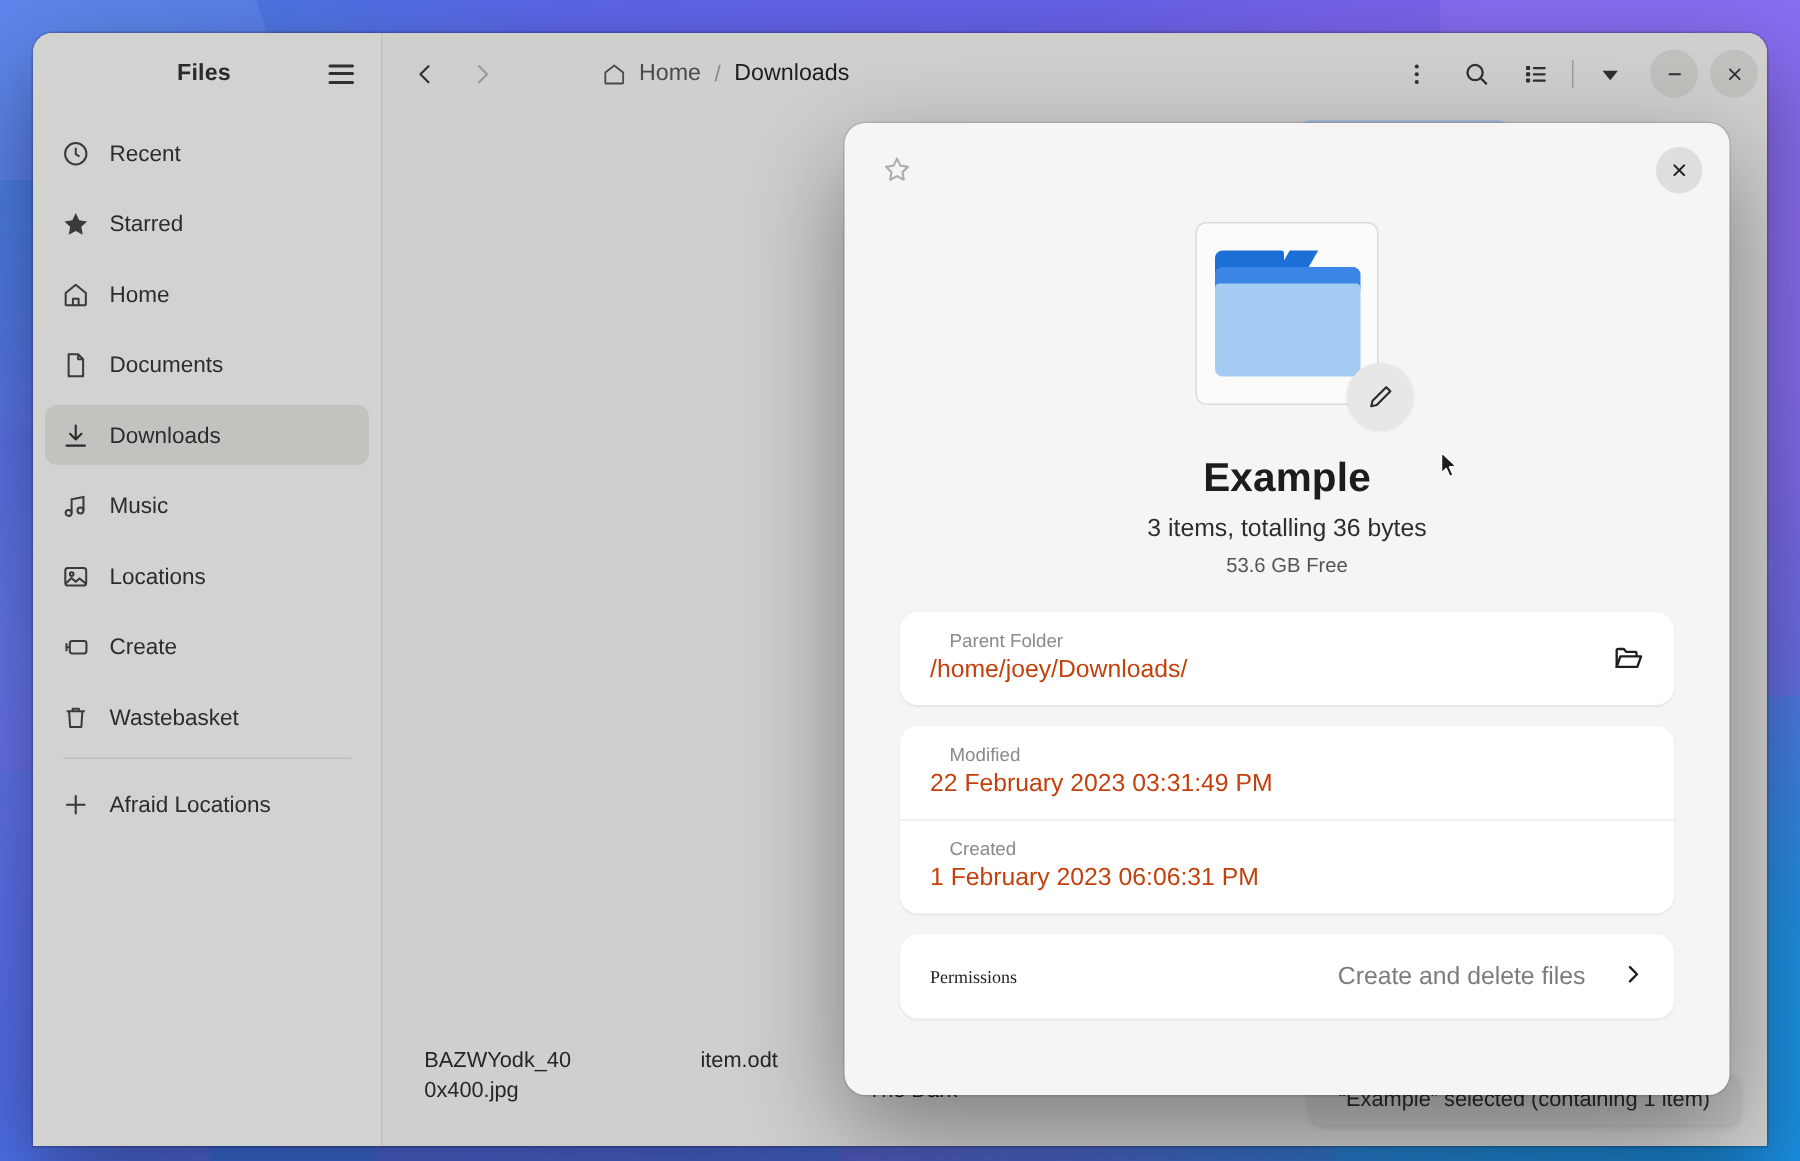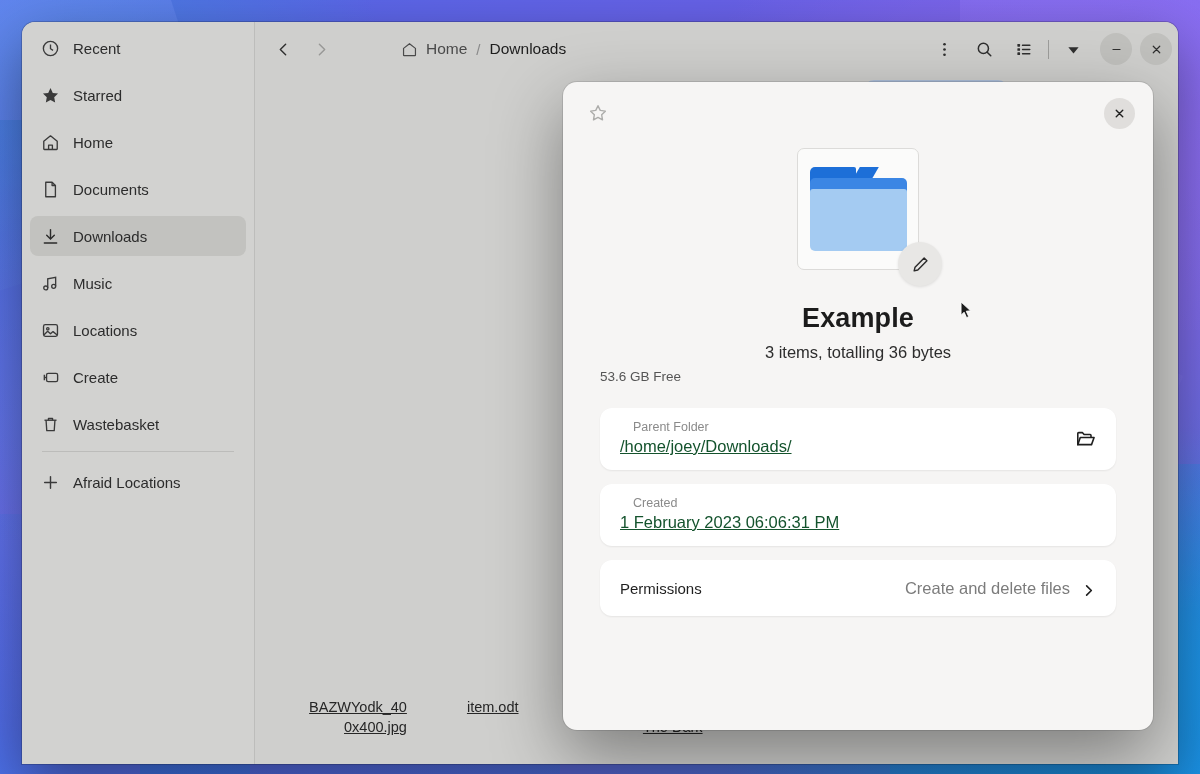--- a/index.html
+++ b/index.html
@@ -182,25 +182,24 @@
     padding: 8px 4px 9px 4px;
     border-radius: 10px;
     width: 100%;
     cursor: pointer;
   }
   .file.selected { background: rgba(120,165,235,.40); }
   .thumb { width: 86px; height: 86px; display:flex; align-items:flex-end; justify-content:center; margin-bottom: 7px; }
   .fname {
     font-size: 14.5px;
     color: #262626;
-    text-align: right;
+    text-align: left;
     line-height: 1.42;
     max-width: 124px;
     word-break: break-word;
-    text-decoration: underline;
   }
 
   
   .folder-glyph { position: relative; width: 76px; height: 64px; }
   .folder-glyph .back {
     position:absolute; left:0; top:0; width:36px; height:13px;
     background:#2a7de1; border-radius:4px 7px 0 0;
   }
   .folder-glyph .back:after {
     content:''; position:absolute; left:32px; top:0; width:14px; height:13px;
@@ -318,20 +317,21 @@
     margin-top: 33px;
     letter-spacing: .1px;
   }
   .dlg-sub1 {
     text-align: center;
     font-size: 16.5px;
     color: #2d2d2d;
     margin-top: 9px;
   }
   .dlg-sub2 {
+    text-align: center;
     font-size: 13.5px;
     color: #555;
     margin-top: 7px;
   }
 
   .card {
     background: #ffffff;
     border-radius: 12px;
     margin-top: 14px;
     box-shadow: 0 1px 2px rgba(0,0,0,.07);
@@ -347,32 +347,31 @@
   .row + .row { border-top: 1px solid #ececec; }
   .row-texts { flex: 1; min-width: 0; }
   .row-label {
     font-size: 12.5px;
     color: #8a8a8a;
     margin-bottom: 3px;
     margin-left: 13px;
   }
   .row-value {
     font-size: 16.5px;
-    color: #14532d;
+    color: #c2410c;
     white-space: nowrap;
     overflow: hidden;
     text-overflow: ellipsis;
-    text-decoration: underline;
   }
   .row-action { flex: 0 0 auto; margin-left: 14px; display:flex; align-items:center; cursor:pointer; }
   .row-action svg { width: 21px; height: 21px; display:block; }
 
   .row.link { padding: 17px 20px; justify-content: space-between; }
-  .link-label { font-size: 15px; color:#1f1f1f; }
-  .link-right { display:flex; align-items:flex-end; gap:11px; }
+  .link-label { font-size: 12px; color:#1f1f1f;font-family:Liberation Serif, serif; }
+  .link-right { display:flex; align-items:flex-start; gap:24px; }
   .link-value { font-size: 16.5px; color:#7c7c7c; }
   .link-right svg { width:15px; height:15px; display:block; }
 
   
   .bottom-names {
     position: absolute;
     left: 0; right: 0; bottom: 26px;
     display: grid;
     grid-template-columns: repeat(6, 1fr);
     gap: 4px;
@@ -389,20 +388,28 @@
   <div class="facet f2"></div>
   <div class="facet f3"></div>
   <div class="facet f4"></div>
   <div class="facet f5"></div>
   <div class="facet f6"></div>
   <div class="facet f7"></div>
 
   <div class="window">
 
     <div class="sidebar">
+      <div class="sb-header">
+        <div class="sb-title">Files</div>
+        <div class="hamburger">
+          <span></span>
+            <span></span>
+            <span></span>
+        </div>
+      </div>
 
       <div class="sb-list">
 
         <div class="sb-item">
           <span class="sb-icon">
             <svg viewBox="0 0 24 24" fill="none" stroke="#3a3a3a" stroke-width="1.7">
               <circle cx="12" cy="12" r="9"></circle>
                 <path d="M12 7v5.3l3.2 2"></path>
             </svg>
           </span>
@@ -746,20 +753,21 @@
 
         <div class="bottom-names">
           <div class="fname">BAZWYodk_40 0x400.jpg</div>
           <div class="fname">item.odt</div>
           <div class="fname">Are You Afraid of The Dark</div>
           <div class="fname"></div>
           <div class="fname"></div>
           <div class="fname"></div>
         </div>
 
+        <div class="statusbar">“Example” selected  (containing 1 item)</div>
       </div>
 
       <div class="dialog">
 
         <div class="dlg-head">
           <div class="star-btn">
             <svg viewBox="0 0 24 24" fill="none" stroke="#adadab" stroke-width="1.7" stroke-linejoin="round">
               <path d="M12 3.3l2.7 5.6 6.1.9-4.4 4.3 1 6.1-5.4-2.9-5.4 2.9 1-6.1L3.2 9.8l6.1-.9z"></path>
             </svg>
           </div>
@@ -803,20 +811,26 @@
                   <path d="M3.2 19V6.3a1 1 0 0 1 1-1h4.4l1.8 2.2h6.9a1 1 0 0 1 1 1v1.6"></path>
                   <path d="M3.2 19l2.8-8.1h15.8L18.9 19z"></path>
                 </svg>
               </div>
             </div>
           </div>
 
           <div class="card">
             <div class="row">
               <div class="row-texts">
+                <div class="row-label">Modified</div>
+                <div class="row-value">22 February 2023 03:31:49 PM</div>
+              </div>
+            </div>
+            <div class="row">
+              <div class="row-texts">
                 <div class="row-label">Created</div>
                 <div class="row-value">1 February 2023 06:06:31 PM</div>
               </div>
             </div>
           </div>
 
           <div class="card">
             <div class="row link">
               <span class="link-label">Permissions</span>
               <span class="link-right">

